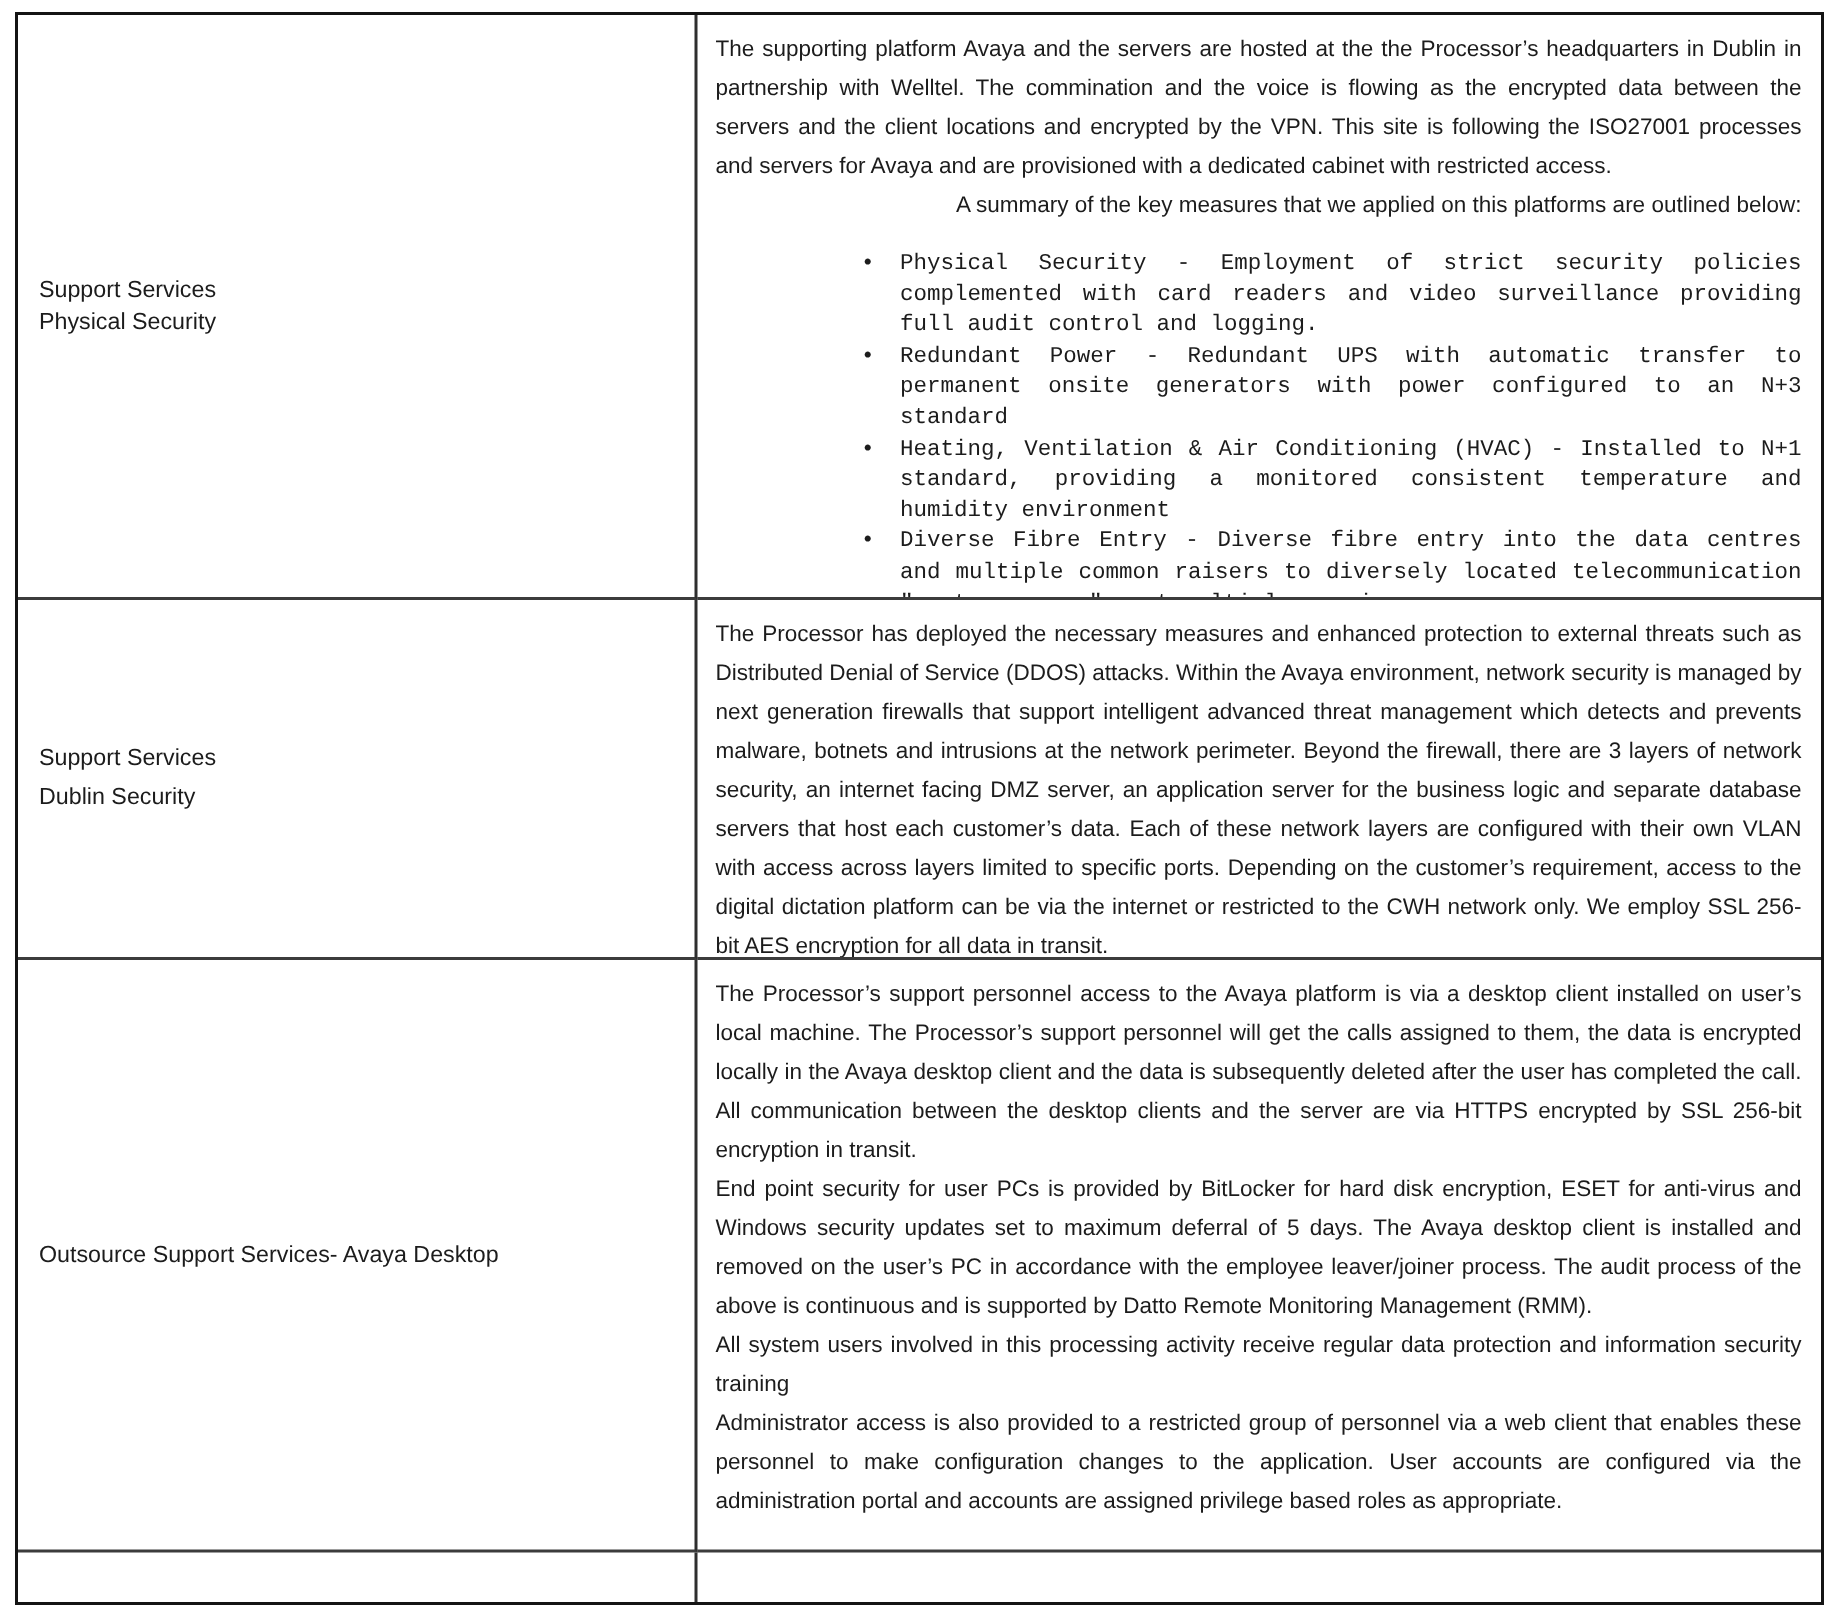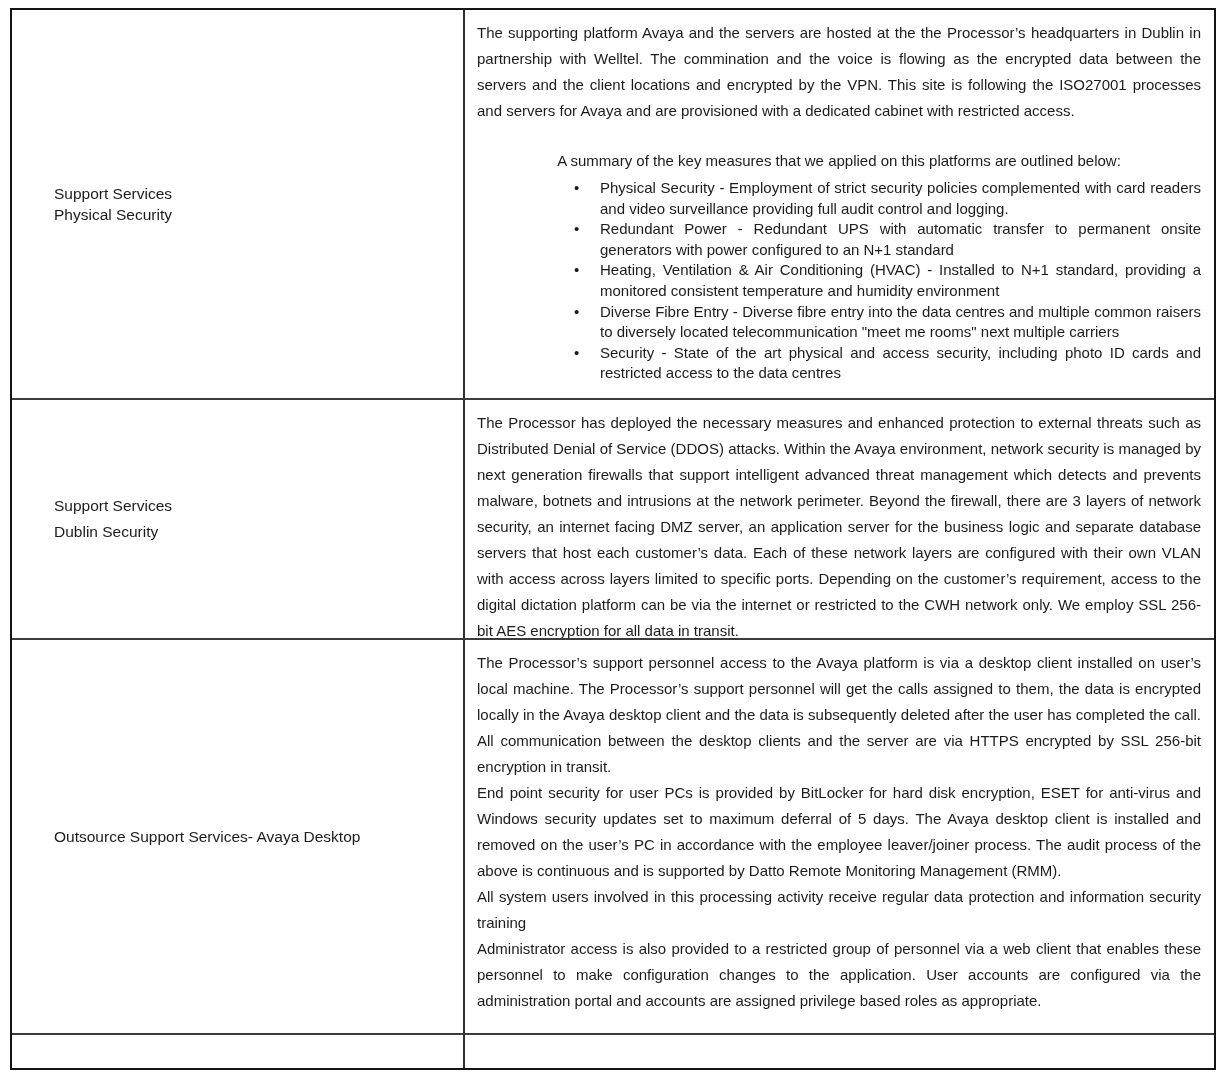--- a/index.html
+++ b/index.html
@@ -22,34 +22,34 @@
     grid-template-rows: 390px 240px 395px auto;
     background: #ffffff;
   }
   .cell { overflow: hidden; }
   .label-cell {
     border-right: 2px solid #2e2e2e;
     display: flex; flex-direction: column; justify-content: center;
     padding: 4px 14px;
     font-size: 15.5px;
   }
-  .label-cell .label-line { line-height: 21px; margin-left: 28px; }
+  .label-cell .label-line { line-height: 21px; }
   .label-cell.wide-lines .label-line { line-height: 26px; }
   .hborder { border-bottom: 2px solid #3c3c3c; }
   .content-cell {
     padding: 10px 13px 4px 12px;
     font-size: 15px;
   }
   .para {
     text-align: justify;
     line-height: 26px;
   }
-  .para.gap-after { margin-bottom: 24px; }
-  .summary-line { line-height: 26px; text-align: center; margin-bottom: 1px; }
-  .bullets { margin-top: 4px; }
+  .para.gap-after { }
+  .summary-line { line-height: 26px; text-align: right; margin-bottom: 1px; }
+  .bullets { margin-top: 16px; font-family: Liberation Mono, monospace; }
   .bullet {
     position: relative;
     margin-left: 83px;
     padding-left: 40px;
     text-align: justify;
     line-height: 20.6px;
   }
   .bullet::before {
     content: "\2022";
     position: absolute;
@@ -66,21 +66,21 @@
 
     <div class="cell label-cell hborder">
       <div class="label-line">Support Services</div>
       <div class="label-line">Physical Security</div>
     </div>
     <div class="cell content-cell hborder">
       <p class="para gap-after">The supporting platform Avaya and the servers are hosted at the the Processor’s headquarters in Dublin in partnership with Welltel. The commination and the voice is flowing as the encrypted data between the servers and the client locations and encrypted by the VPN. This site is following the ISO27001 processes and servers for Avaya and are provisioned with a dedicated cabinet with restricted access.</p>
       <div class="summary-line">A summary of the key measures that we applied on this platforms are outlined below:</div>
       <div class="bullets">
         <div class="bullet">Physical Security - Employment of strict security policies complemented with card readers and video surveillance providing full audit control and logging.</div>
-        <div class="bullet">Redundant Power - Redundant UPS with automatic transfer to permanent onsite generators with power configured to an N+1 standard</div>
+        <div class="bullet">Redundant Power - Redundant UPS with automatic transfer to permanent onsite generators with power configured to an N+3 standard</div>
         <div class="bullet">Heating, Ventilation &amp; Air Conditioning (HVAC) - Installed to N+1 standard, providing a monitored consistent temperature and humidity environment</div>
         <div class="bullet">Diverse Fibre Entry - Diverse fibre entry into the data centres and multiple common raisers to diversely located telecommunication "meet me rooms" next multiple carriers</div>
         <div class="bullet">Security - State of the art physical and access security, including photo ID cards and restricted access to the data centres</div>
       </div>
     </div>
 
     <div class="cell label-cell wide-lines hborder">
       <div class="label-line">Support Services</div>
       <div class="label-line">Dublin Security</div>
     </div>

